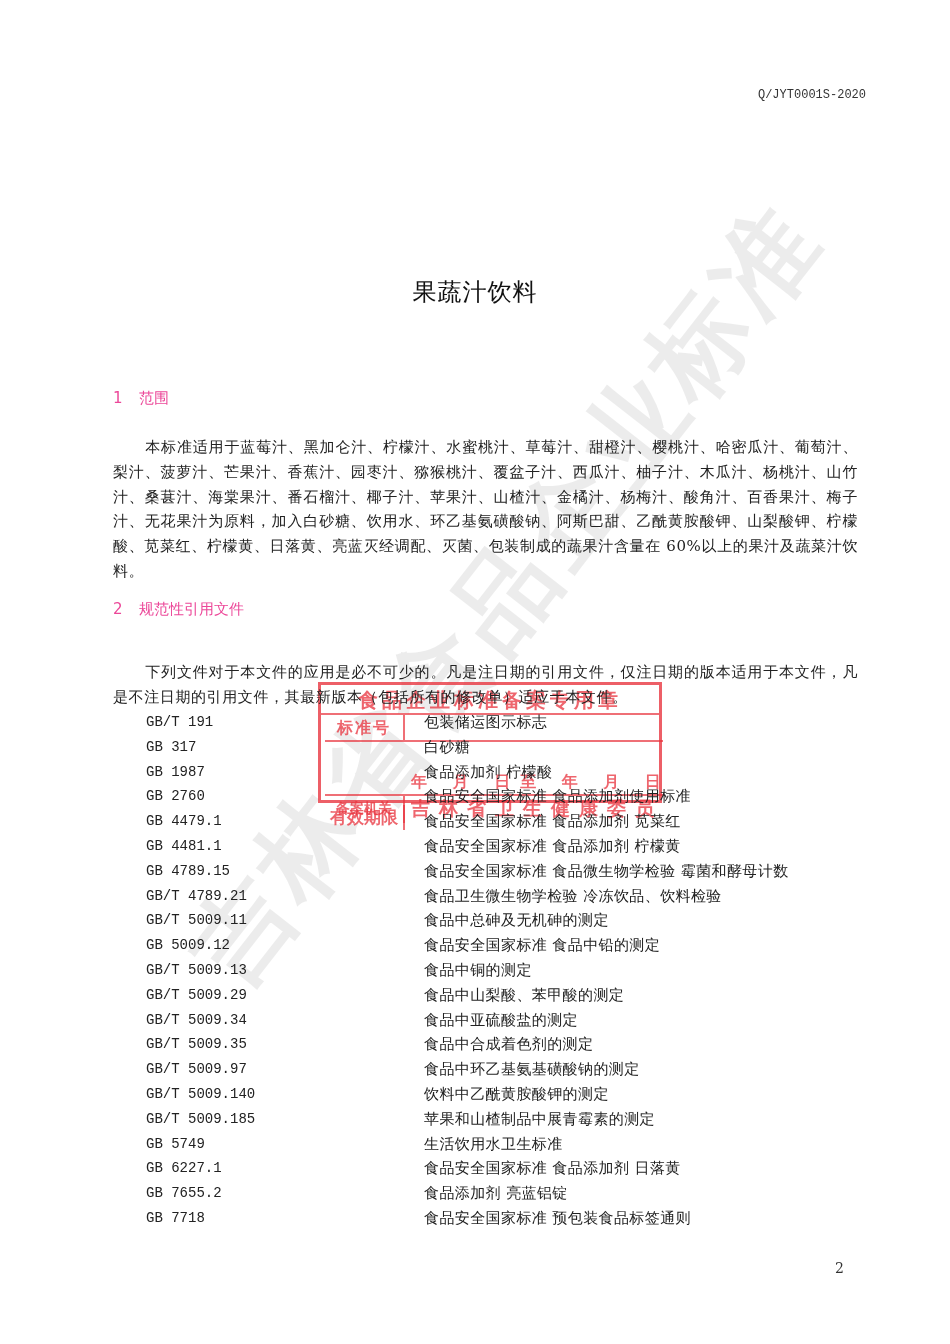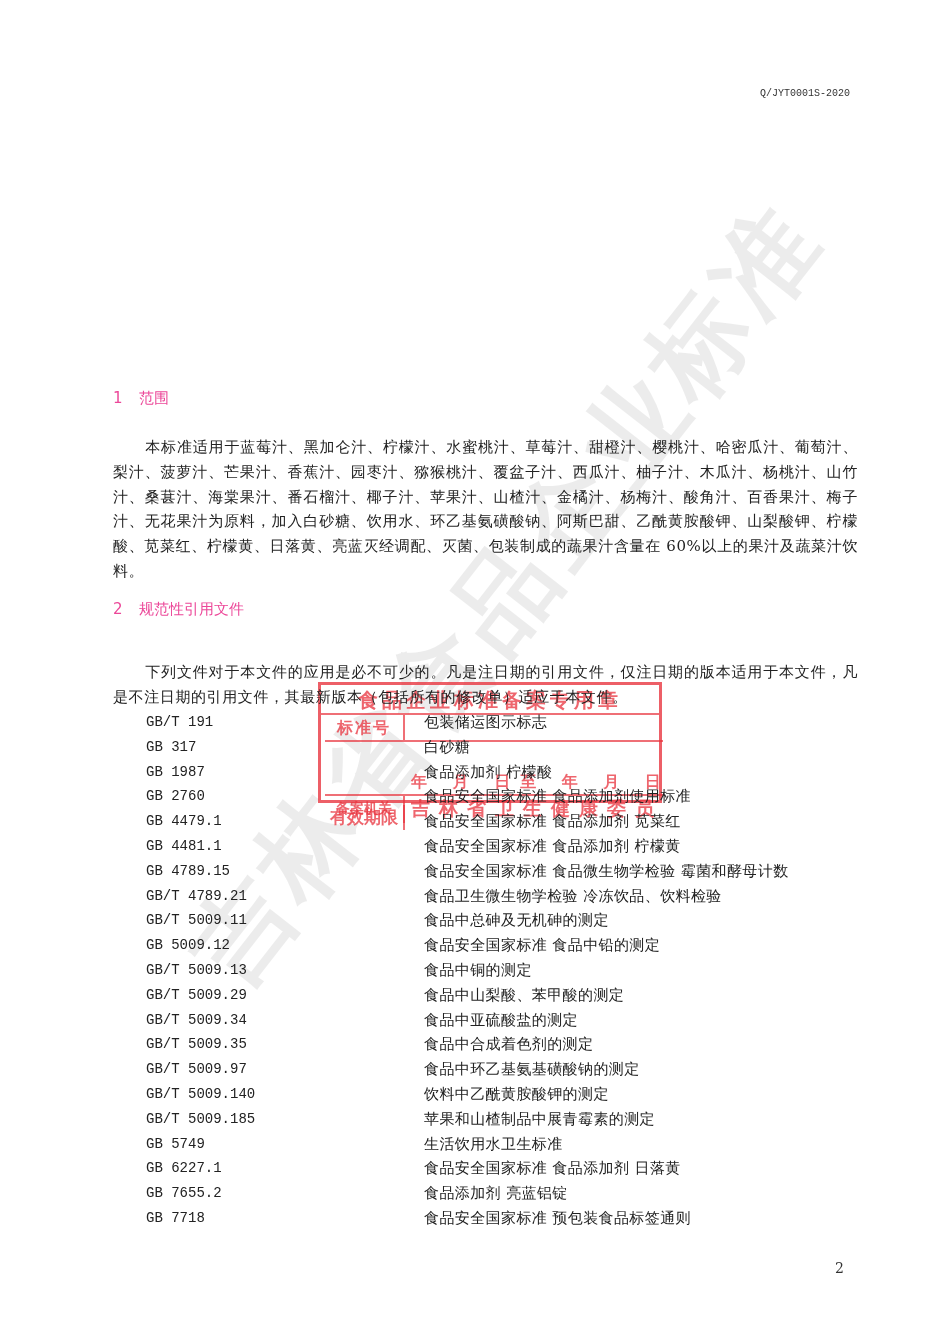--- a/index.html
+++ b/index.html
@@ -3,23 +3,23 @@
   <meta charset="utf-8">
   <style>
     html, body { margin: 0; padding: 0; background: #ffffff; }
     body {
       width: 950px; height: 1344px; position: relative; overflow: hidden;
       font-family: "DejaVu Serif", "Liberation Serif", serif;
       color: #1a1a1a;
     }
     .page { position: absolute; left: 0; top: 0; width: 950px; height: 1344px; }
     .doc-code {
-      position: absolute; right: 100px; top: 88px;
+      position: absolute; right: 84px; top: 88px;
       font-family: "Liberation Mono", "DejaVu Sans Mono", monospace;
-      font-size: 10px; color: #333; margin-left: 44px;
+      font-size: 12px; color: #333; margin-left: 44px;
     }
     .title {
       position: absolute; left: 0; width: 950px; top: 276px; text-align: center;
       font-family: "DejaVu Sans", "Liberation Sans", sans-serif;
       font-size: 24px; color: #111; letter-spacing: 1px;
     }
     .heading {
       position: absolute; left: 113px;
       font-family: "DejaVu Sans", "Liberation Sans", sans-serif;
       font-size: 15px; color: #ec4899;
@@ -101,20 +101,21 @@
     </div>
     <div class="stamp-row" style="top:111px;">
       <div class="stamp-label" style="font-size:14px;letter-spacing:0;">备案机关</div>
       <div class="stamp-value" style="font-size:19px;letter-spacing:9px;">吉林省卫生健康委员会</div>
     </div>
   </div>
 
   <div class="text-layer">
     <div class="doc-code">Q/JYT0001S-2020</div>
 
+    <div class="title">果蔬汁饮料</div>
 
     <div class="heading" style="top:389px;">
       <span class="num">1</span><span>范围</span>
     </div>
     <div class="para" style="top:435px;">
       <span class="indent"></span><span>本标准适用于蓝莓汁、黑加仑汁、柠檬汁、水蜜桃汁、草莓汁、甜橙汁、樱桃汁、哈密瓜汁、葡萄汁、梨汁、菠萝汁、芒果汁、香蕉汁、园枣汁、猕猴桃汁、覆盆子汁、西瓜汁、柚子汁、木瓜汁、杨桃汁、山竹汁、桑葚汁、海棠果汁、番石榴汁、椰子汁、苹果汁、山楂汁、金橘汁、杨梅汁、酸角汁、百香果汁、梅子汁、无花果汁为原料，加入白砂糖、饮用水、环乙基氨磺酸钠、阿斯巴甜、乙酰黄胺酸钾、山梨酸钾、柠檬酸、苋菜红、柠檬黄、日落黄、亮蓝灭经调配、灭菌、包装制成的蔬果汁含量在 60%以上的果汁及蔬菜汁饮料。</span>
     </div>
 
     <div class="heading" style="top:600px;">
       <span class="num">2</span><span>规范性引用文件</span>

